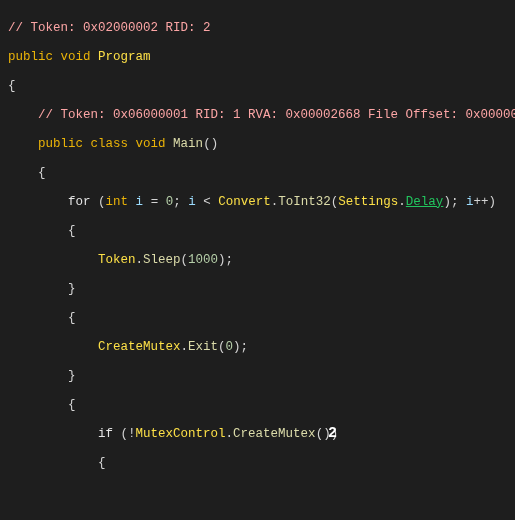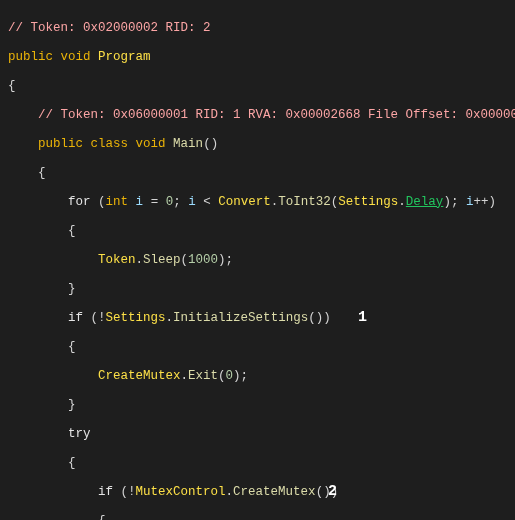--- a/index.html
+++ b/index.html
@@ -41,25 +41,23 @@
 <span class="line"><span class="c-comment">// Token: 0x02000002 RID: 2</span></span>
 <span class="line"><span class="c-keyword">public</span> <span class="c-keyword">void</span> <span class="c-type">Program</span></span>
 <span class="line"><span class="brace">{</span></span>
 <span class="line">    <span class="c-comment">// Token: 0x06000001 RID: 1 RVA: 0x00002668 File Offset: 0x00000868</span></span>
 <span class="line">    <span class="c-keyword">public</span> <span class="c-keyword">class</span> <span class="c-keyword">void</span> <span class="c-method">Main</span><span class="c-punct">(</span><span class="c-punct">)</span></span>
 <span class="line">    <span class="brace">{</span></span>
 <span class="line">        <span class="c-control">for</span> <span class="c-punct">(</span><span class="c-keyword">int</span> <span class="c-param">i</span> <span class="c-operator">=</span> <span class="c-number">0</span><span class="c-punct">;</span> <span class="c-param">i</span> <span class="c-operator">&lt;</span> <span class="c-type">Convert</span><span class="c-punct">.</span><span class="c-method">ToInt32</span><span class="c-punct">(</span><span class="c-type">Settings</span><span class="c-punct">.</span><span class="c-ident">Delay</span><span class="c-punct">)</span><span class="c-punct">;</span> <span class="c-param">i</span><span class="c-operator">++</span><span class="c-punct">)</span></span>
 <span class="line">        <span class="brace">{</span></span>
 <span class="line">            <span class="c-type">Token</span><span class="c-punct">.</span><span class="c-method">Sleep</span><span class="c-punct">(</span><span class="c-number">1000</span><span class="c-punct">)</span><span class="c-punct">;</span></span>
 <span class="line">        <span class="brace">}</span></span>
-<span class="line">        <span class="c-control">if</span> <span class="c-punct">(</span><span class="c-operator">!</span><span class="c-type">Settings</span><span class="c-punct">.</span><span class="c-method">InitializeSettings</span><span class="c-punct">(</span><span class="c-punct">)</span><span class="c-punct">)</span><span class="annot" style="left:350px;">1</span></span>
 <span class="line">        <span class="brace">{</span></span>
 <span class="line">            <span class="c-type">CreateMutex</span><span class="c-punct">.</span><span class="c-method">Exit</span><span class="c-punct">(</span><span class="c-number">0</span><span class="c-punct">)</span><span class="c-punct">;</span></span>
 <span class="line">        <span class="brace">}</span></span>
-<span class="line">        <span class="c-control">try</span></span>
 <span class="line">        <span class="brace">{</span></span>
 <span class="line">            <span class="c-control">if</span> <span class="c-punct">(</span><span class="c-operator">!</span><span class="c-type">MutexControl</span><span class="c-punct">.</span><span class="c-method">CreateMutex</span><span class="c-punct">(</span><span class="c-punct">)</span><span class="c-punct">)</span><span class="annot" style="left:320px;">2</span></span>
 <span class="line">            <span class="brace">{</span></span>
 
 
 
 
 
 
 

